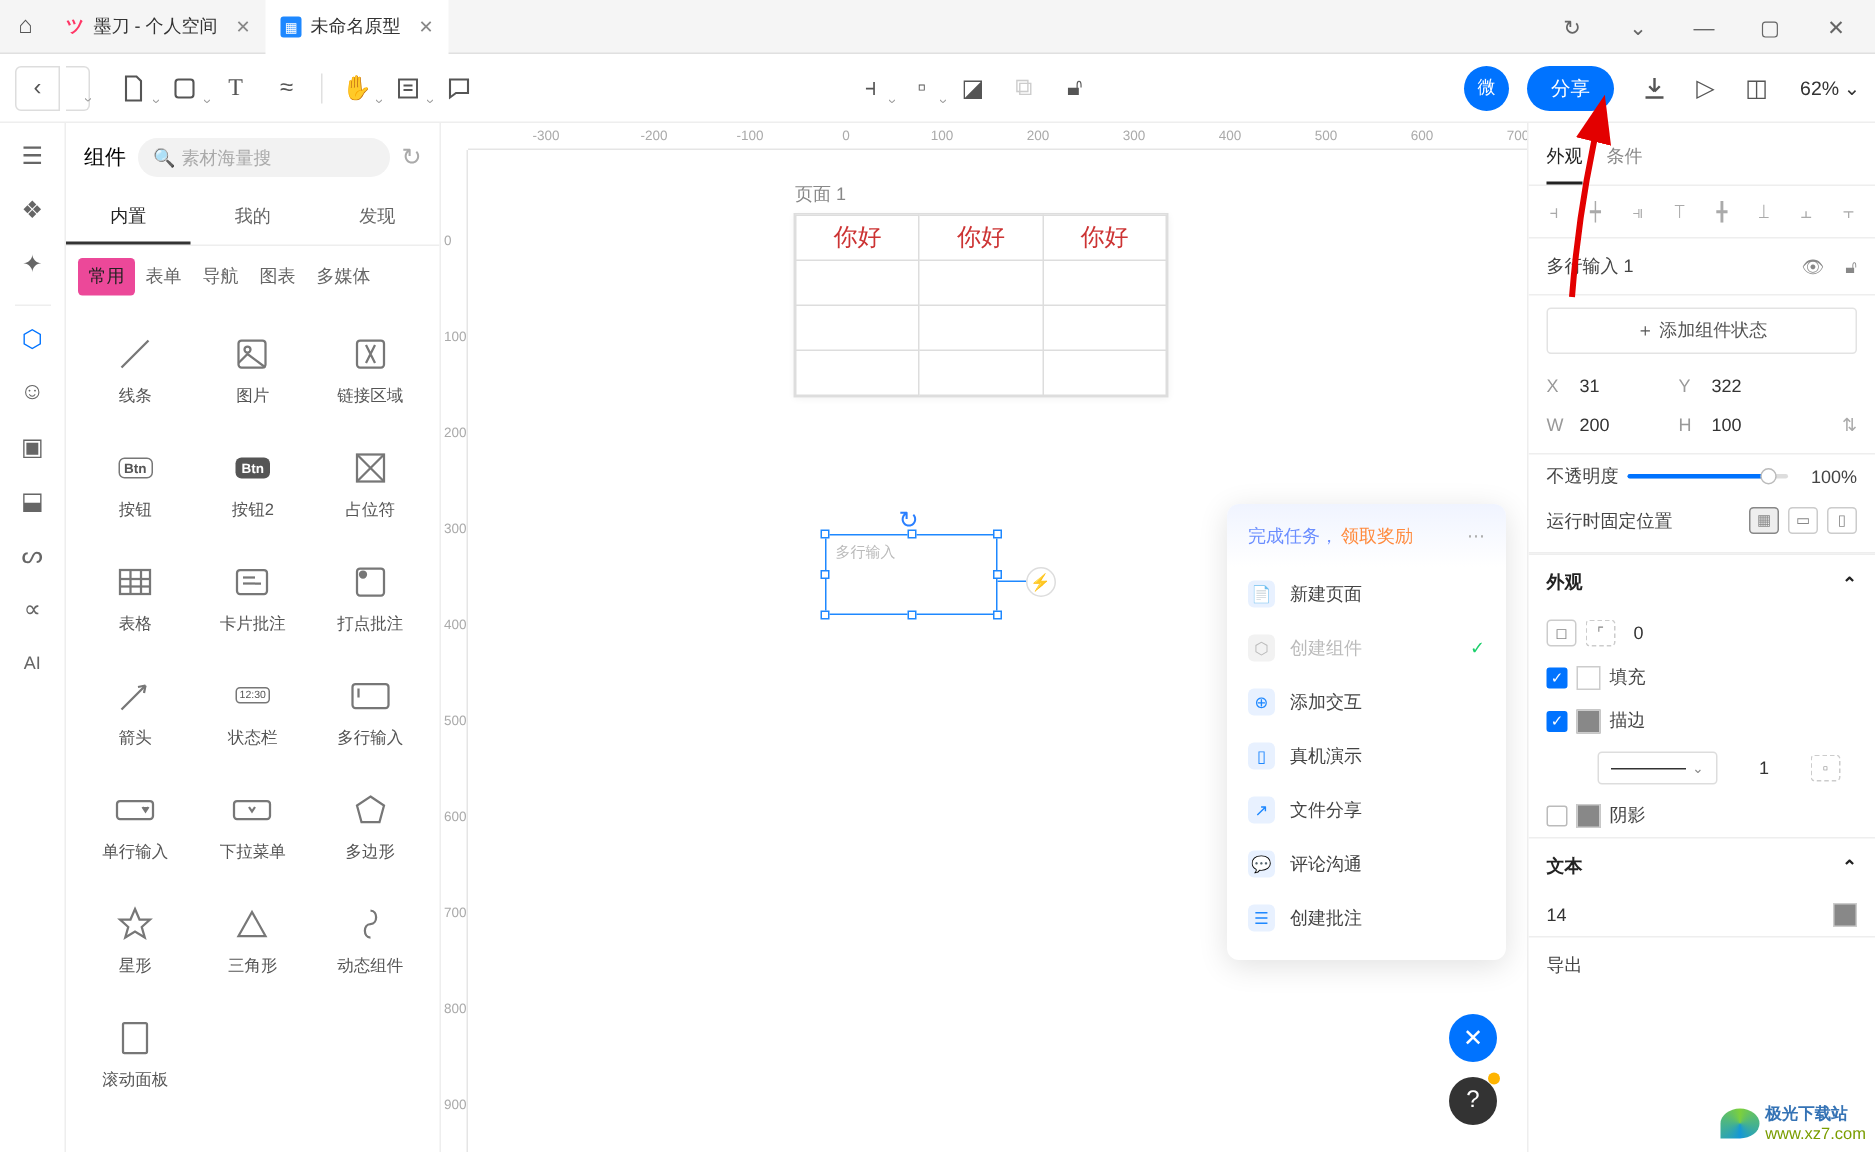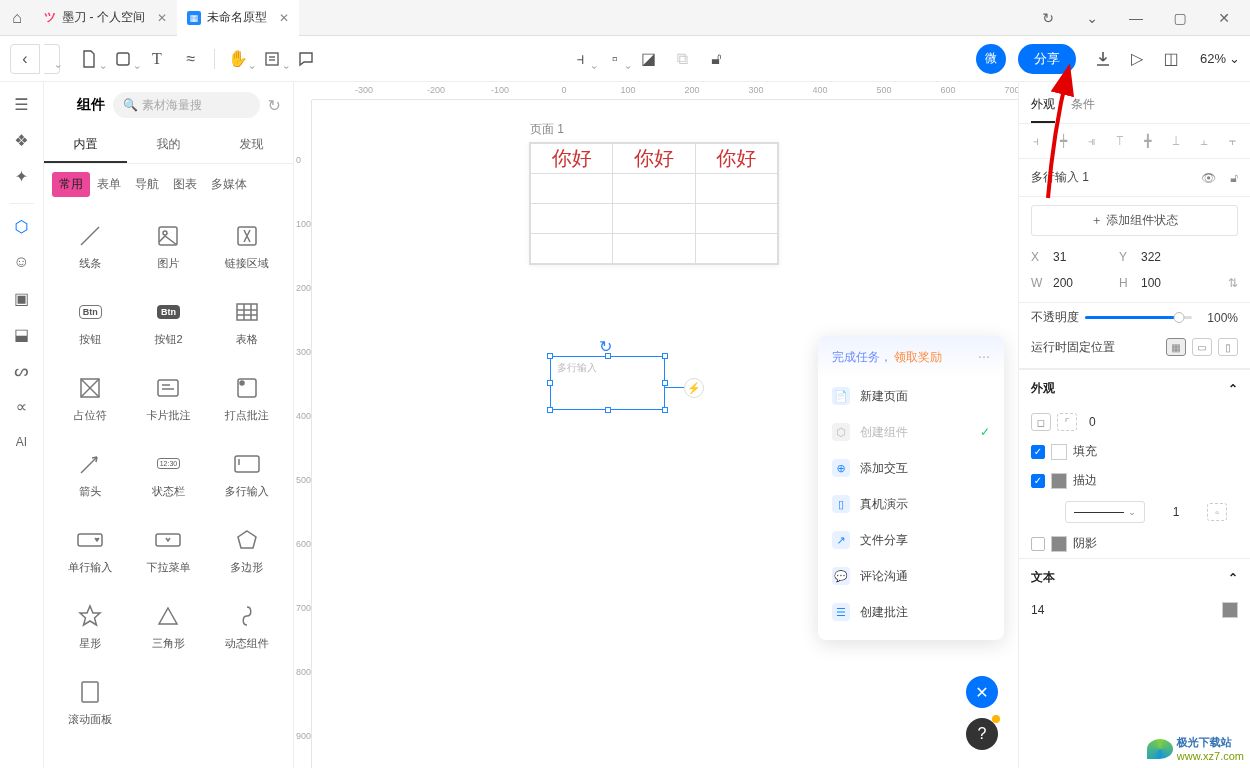--- a/index.html
+++ b/index.html
@@ -26,21 +26,21 @@
 .main { display:flex; height: calc(768px - 36px - 46px); }
 
 
 .rail { width:44px; border-right:1px solid #eee; display:flex; flex-direction:column; align-items:center; padding-top:8px; gap:8px;}
 .rail .ritem { width:28px; height:28px; display:flex; align-items:center; justify-content:center; color:#666; border-radius:4px; cursor:pointer; }
 .rail .ritem.active { color:#0073ff; }
 
 
 .left-panel { width:250px; border-right:1px solid #eee; display:flex; flex-direction:column; }
 .lp-head { display:flex; align-items:center; padding:10px 12px; gap:8px; }
-.lp-head .title { font-size:14px; font-weight:700;margin-left:21px; }
+.lp-head .title { font-size:14px; font-weight:400; }
 .search-box { flex:1; height:26px; background:#f2f2f2; border-radius:13px; display:flex; align-items:center; padding:0 10px; color:#aaa; font-size:12px; gap:4px;}
 .lp-tabs { display:flex; border-bottom:1px solid #eee; }
 .lp-tab { flex:1; text-align:center; padding:8px 0; font-size:12px; color:#666; cursor:pointer; }
 .lp-tab.active { color:#222; border-bottom:2px solid #333; font-weight:500; }
 .lp-cats { display:flex; padding:8px 8px; gap:0; font-size:12px; color:#666; }
 .lp-cat { padding:4px 7px; cursor:pointer; border-radius:3px; }
 .lp-cat.active { background:#ec4899; color:#222; }
 .comp-grid { display:grid; grid-template-columns: repeat(3, 1fr); gap:6px; padding:6px 10px; overflow-y:auto; }
 .comp-cell { height:70px; display:flex; flex-direction:column; align-items:center; justify-content:center; gap:6px; border-radius:6px; cursor:pointer; }
 .comp-ico { width:28px; height:28px; display:flex; align-items:center; justify-content:center; color:#555; }
@@ -48,21 +48,21 @@
 
 
 .canvas-wrap { flex:1; position:relative; background:#fff; overflow:hidden; }
 .ruler-h { position:absolute; left:18px; right:0; top:0; height:18px; background:#fff; border-bottom:1px solid #e5e5e5; }
 .ruler-v { position:absolute; left:0; top:18px; bottom:0; width:18px; background:#fff; border-right:1px solid #e5e5e5; }
 .ruler-h span { position:absolute; font-size:9px; color:#aaa; top:3px; transform:translateX(-50%); }
 .ruler-v span { position:absolute; font-size:9px; color:#aaa; left:2px; transform:translateY(-50%); writing-mode:horizontal-tb; }
 .artboard { position:absolute; left:235px; top:60px; width:250px; border:1px solid #ddd; box-shadow:0 1px 5px rgba(0,0,0,.06); background:#fff; }
 .art-title { position:absolute; top:-22px; left:0; font-size:12px; color:#888; }
 .art-table { width:100%; border-collapse:collapse; }
-.art-table td { border:1px solid #ddd; height:30px; text-align:center; font-size:20px; color:#cc3333; font-family:Liberation Serif, serif;}
+.art-table td { border:1px solid #ddd; height:30px; text-align:center; font-size:16px; color:#cc3333; font-family:Liberation Serif, serif;}
 .art-table tr:nth-child(n+2) td { color:transparent; }
 .reload-icn { position:absolute; left:305px; top:255px; color:#2a7fff; font-size:16px; }
 .textarea-box { position:absolute; left:256px; top:274px; width:115px; height:54px; border:1.5px solid #1e88ff; background:#fff; }
 .textarea-box .placeholder { font-size:10px; color:#bbb; padding:4px 6px; }
 .sel-handle { position:absolute; width:6px; height:6px; background:#fff; border:1.5px solid #1e88ff; }
 .sel-right-node { position:absolute; left:390px; top:296px; width:20px; height:20px; border:1.5px solid #ddd; border-radius:50%; display:flex; align-items:center; justify-content:center; color:#ccc; font-size:11px; }
 .sel-line{ position:absolute; left:371px; top:305px; width:19px; height:1px; background:#1e88ff; }
 
 
 .task-pop { position:absolute; right:14px; top:254px; width:186px; background:#fff; border-radius:8px; box-shadow:0 4px 20px rgba(0,0,0,.12); padding-bottom:10px; }
@@ -253,39 +253,39 @@
           <div class="comp-lbl">按钮</div>
         </div>
       <div class="comp-cell">
           <div class="comp-ico">
             <div style="background:#555;border-radius:4px;padding:2px 4px;font-size:9px;font-weight:bold;color:#fff">Btn</div>
           </div>
           <div class="comp-lbl">按钮2</div>
         </div>
       <div class="comp-cell">
           <div class="comp-ico">
+            <svg width="24" height="24" fill="none" stroke="#777" stroke-width="1.5">
+              <rect x="3" y="3" width="18" height="18"></rect>
+              <line x1="3" y1="3" x2="21" y2="21"></line>
+              <line x1="21" y1="3" x2="3" y2="21"></line>
+            </svg>
+          </div>
+          <div class="comp-lbl">占位符</div>
+        </div>
+      <div class="comp-cell">
+          <div class="comp-ico">
             <svg width="24" height="20" fill="none" stroke="#777" stroke-width="1.5">
               <rect x="2" y="2" width="20" height="16"></rect>
               <line x1="2" y1="8" x2="22" y2="8"></line>
               <line x1="2" y1="13" x2="22" y2="13"></line>
               <line x1="9" y1="2" x2="9" y2="18"></line>
               <line x1="16" y1="2" x2="16" y2="18"></line>
             </svg>
           </div>
           <div class="comp-lbl">表格</div>
-        </div>
-      <div class="comp-cell">
-          <div class="comp-ico">
-            <svg width="24" height="24" fill="none" stroke="#777" stroke-width="1.5">
-              <rect x="3" y="3" width="18" height="18"></rect>
-              <line x1="3" y1="3" x2="21" y2="21"></line>
-              <line x1="21" y1="3" x2="3" y2="21"></line>
-            </svg>
-          </div>
-          <div class="comp-lbl">占位符</div>
         </div>
       <div class="comp-cell">
           <div class="comp-ico">
             <svg width="24" height="20" fill="none" stroke="#777" stroke-width="1.5">
               <rect x="2" y="2" width="20" height="16" rx="2"></rect>
               <line x1="6" y1="7" x2="14" y2="7"></line>
               <line x1="6" y1="11" x2="18" y2="11"></line>
             </svg>
           </div>
           <div class="comp-lbl">卡片批注</div>
@@ -575,20 +575,23 @@
     </div>
     <div class="section-head">
         <span>文本</span>
         <span>⌃</span>
       </div>
     <div class="rp-row">
       <input class="rp-val" value="14" style="">
       <div style="flex:1"></div>
       <div class="swatch dk"></div>
     </div>
+    <div class="rp-row" style="border-top:1px solid #eee;padding-top:10px">
+      <span>导出</span>
+    </div>
   </div>
 </div>
 
 <svg class="arrow-annot" width="48" height="140">
   <defs>
       <marker id="ah" markerWidth="10" markerHeight="10" refX="6" refY="3" orient="auto">
         <path d="M0,0 L0,6 L8,3 z" fill="#e30000"></path>
       </marker>
     </defs>
   <path d="M 15 135 Q 20 70 35 8" stroke="#e30000" stroke-width="4" fill="none" marker-end="url(#ah)"></path>

